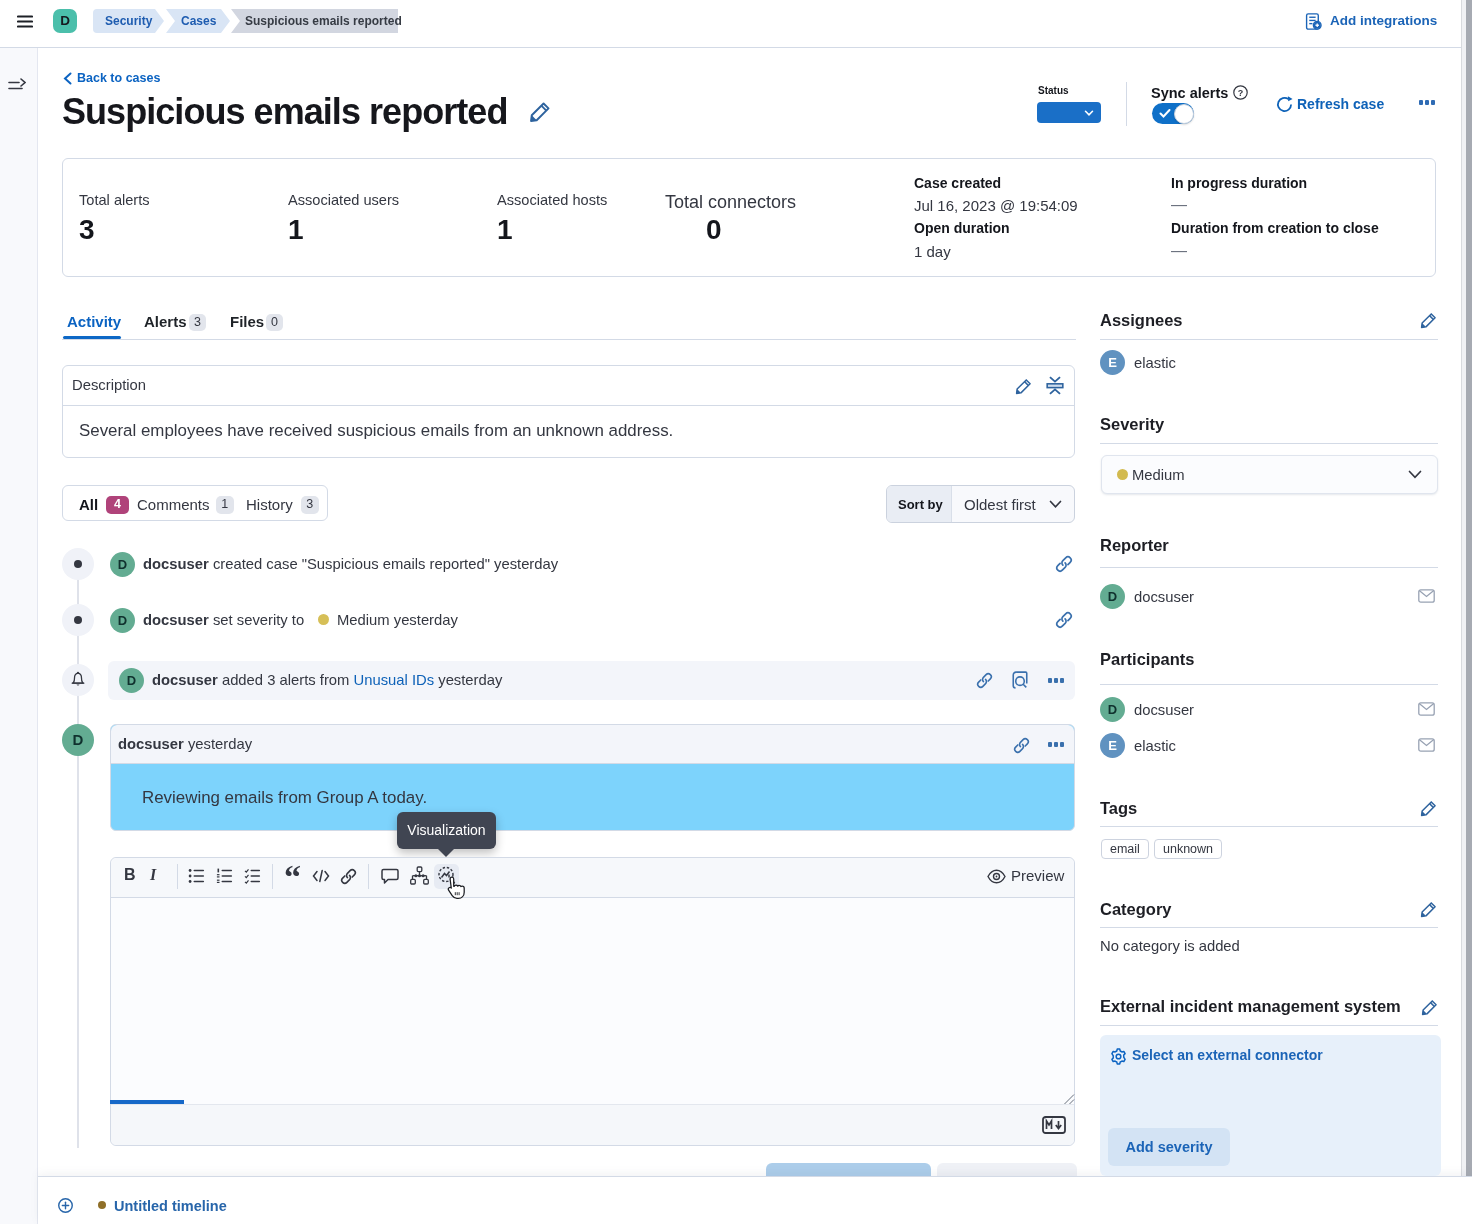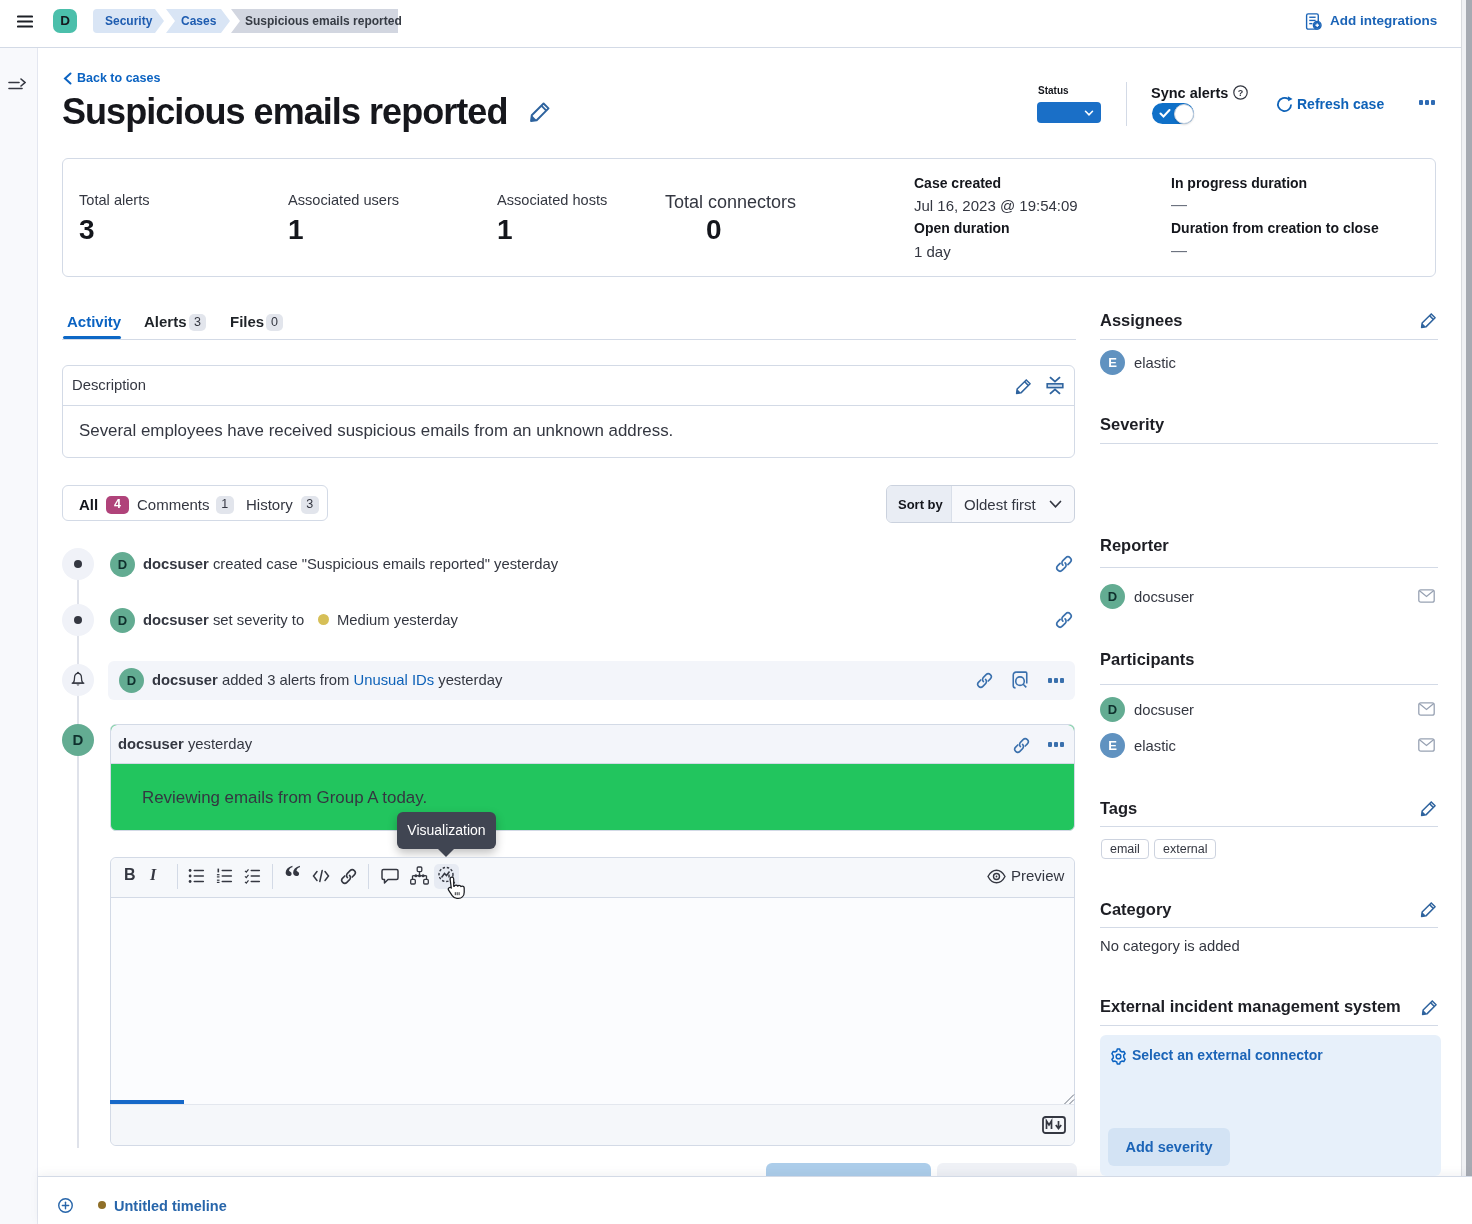--- a/index.html
+++ b/index.html
@@ -206,21 +206,21 @@
     <circle cx="8" cy="9" r="3.8"></circle>
     <line x1="10.8" y1="11.8" x2="13.6" y2="14.6"></line>
   </svg>
   <div class="abs" style="left:1048px;top:678px;width:18px;height:6px;">
     <div class="abs" style="left:0;top:0;width:4px;height:4.5px;background:#3a70ad;border-radius:1px;"></div>
     <div class="abs" style="left:6px;top:0;width:4px;height:4.5px;background:#3a70ad;border-radius:1px;"></div>
     <div class="abs" style="left:12px;top:0;width:4px;height:4.5px;background:#3a70ad;border-radius:1px;"></div>
   </div>
 
   <div class="abs" style="left:62px;top:724px;width:32px;height:32px;border-radius:50%;background:#63ac92;color:#10312e;font-size:15px;font-weight:700;text-align:center;line-height:32px;">D</div>
-  <div class="abs" style="left:110px;top:724px;width:965px;height:107px;border:1px solid #d3dae6;border-radius:6px;background:#22c55e;">
+  <div class="abs" style="left:110px;top:724px;width:965px;height:107px;border:1px solid #d3dae6;border-radius:6px;background:#7dd3fc;">
     <div class="abs" style="left:0;top:0;width:963px;height:39px;background:#f3f5fa;border-bottom:1px solid #d3dae6;border-radius:6px 6px 0 0;"></div>
     <div class="abs" style="left:7px;top:11px;font-size:14.8px;color:#343741;"><b>docsuser</b> yesterday</div>
     <svg class="abs" style="left:902px;top:12px" width="17" height="17" viewBox="0 0 16 16" fill="none" stroke="#3a70ad" stroke-width="1.5" stroke-linecap="round">
       <path d="M7 9 A2.8 2.8 0 0 1 7 5 L9.5 2.5 A2.8 2.8 0 0 1 13.5 6.5 L11.5 8.5"></path>
       <path d="M9 7 A2.8 2.8 0 0 1 9 11 L6.5 13.5 A2.8 2.8 0 0 1 2.5 9.5 L4.5 7.5"></path>
     </svg>
     <div class="abs" style="left:937px;top:17px;width:18px;height:6px;">
       <div class="abs" style="left:0;top:0;width:4px;height:4.5px;background:#3a70ad;border-radius:1px;"></div>
       <div class="abs" style="left:6px;top:0;width:4px;height:4.5px;background:#3a70ad;border-radius:1px;"></div>
       <div class="abs" style="left:12px;top:0;width:4px;height:4.5px;background:#3a70ad;border-radius:1px;"></div>
@@ -355,20 +355,27 @@
     <path d="M10.6 1.8 L14.2 5.4 L5.6 14 L1.5 14.5 L2 10.4 Z" stroke-linejoin="round"></path>
     <line x1="9" y1="3.4" x2="12.6" y2="7"></line>
     <path d="M2 10.4 L1.5 14.5 L5.6 14 Z" fill="#2e639e" stroke="none"></path>
   </svg>
   <div class="hr" style="left:1100px;top:339px;width:338px;"></div>
   <div class="abs" style="left:1100px;top:350px;width:25px;height:25px;border-radius:50%;background:#6092c0;color:#fff;font-size:13px;font-weight:700;text-align:center;line-height:25px;">E</div>
   <div class="abs" style="left:1134px;top:355px;font-size:14.8px;color:#343741;">elastic</div>
 
   <div class="abs" style="left:1100px;top:415px;font-size:16.5px;font-weight:700;color:#1d1e24;">Severity</div>
   <div class="hr" style="left:1100px;top:443px;width:338px;"></div>
+  <div class="abs" style="left:1101px;top:455px;width:337px;height:39px;background:#fbfcfe;border:1px solid #e0e5ee;border-radius:6px;box-shadow:0 1px 2px rgba(152,162,179,.25);">
+    <div class="abs" style="left:15px;top:13px;width:11px;height:11px;border-radius:50%;background:#d2ba4f;"></div>
+    <div class="abs" style="left:30px;top:11px;font-size:14.8px;color:#343741;">Medium</div>
+    <svg class="abs" style="left:306px;top:14px" width="14" height="10" viewBox="0 0 14 10" fill="none" stroke="#343741" stroke-width="1.7" stroke-linecap="round">
+        <path d="M1.5 1.5 L7 7.3 L12.5 1.5"></path>
+      </svg>
+  </div>
 
   <div class="abs" style="left:1100px;top:536px;font-size:16.5px;font-weight:700;color:#1d1e24;">Reporter</div>
   <div class="hr" style="left:1100px;top:567px;width:338px;"></div>
   <div class="abs" style="left:1100px;top:584px;width:25px;height:25px;border-radius:50%;background:#63ac92;color:#10312e;font-size:13px;font-weight:700;text-align:center;line-height:25px;">D</div>
   <div class="abs" style="left:1134px;top:589px;font-size:14.8px;color:#343741;">docsuser</div>
   <svg class="abs" style="left:1418px;top:589px" width="17" height="14" viewBox="0 0 17 14" fill="none" stroke="#98a2b3" stroke-width="1.3">
     <rect x="0.8" y="0.8" width="15.4" height="12.4" rx="2"></rect>
     <path d="M1.2 1.6 L8.5 7.5 L15.8 1.6"></path>
   </svg>
 
@@ -388,21 +395,21 @@
   </svg>
 
   <div class="abs" style="left:1100px;top:799px;font-size:16.5px;font-weight:700;color:#1d1e24;">Tags</div>
   <svg class="abs" style="left:1420px;top:800px" width="17" height="17" viewBox="0 0 16 16" fill="none" stroke="#2e639e" stroke-width="1.4">
     <path d="M10.6 1.8 L14.2 5.4 L5.6 14 L1.5 14.5 L2 10.4 Z" stroke-linejoin="round"></path>
     <line x1="9" y1="3.4" x2="12.6" y2="7"></line>
     <path d="M2 10.4 L1.5 14.5 L5.6 14 Z" fill="#2e639e" stroke="none"></path>
   </svg>
   <div class="hr" style="left:1100px;top:826px;width:338px;"></div>
   <div class="abs" style="left:1101px;top:839px;height:20px;padding:0 8px;border:1px solid #cdd3df;border-radius:4px;background:#fff;font-size:12.5px;color:#343741;line-height:18px;">email</div>
-  <div class="abs" style="left:1154px;top:839px;height:20px;padding:0 8px;border:1px solid #cdd3df;border-radius:4px;background:#fff;font-size:12.5px;color:#343741;line-height:18px;">external</div>
+  <div class="abs" style="left:1154px;top:839px;height:20px;padding:0 8px;border:1px solid #cdd3df;border-radius:4px;background:#fff;font-size:12.5px;color:#343741;line-height:18px;">unknown</div>
 
   <div class="abs" style="left:1100px;top:900px;font-size:16.5px;font-weight:700;color:#1d1e24;">Category</div>
   <svg class="abs" style="left:1420px;top:901px" width="17" height="17" viewBox="0 0 16 16" fill="none" stroke="#2e639e" stroke-width="1.4">
     <path d="M10.6 1.8 L14.2 5.4 L5.6 14 L1.5 14.5 L2 10.4 Z" stroke-linejoin="round"></path>
     <line x1="9" y1="3.4" x2="12.6" y2="7"></line>
     <path d="M2 10.4 L1.5 14.5 L5.6 14 Z" fill="#2e639e" stroke="none"></path>
   </svg>
   <div class="hr" style="left:1100px;top:927px;width:338px;"></div>
   <div class="abs" style="left:1100px;top:938px;font-size:14.8px;color:#343741;">No category is added</div>
 

